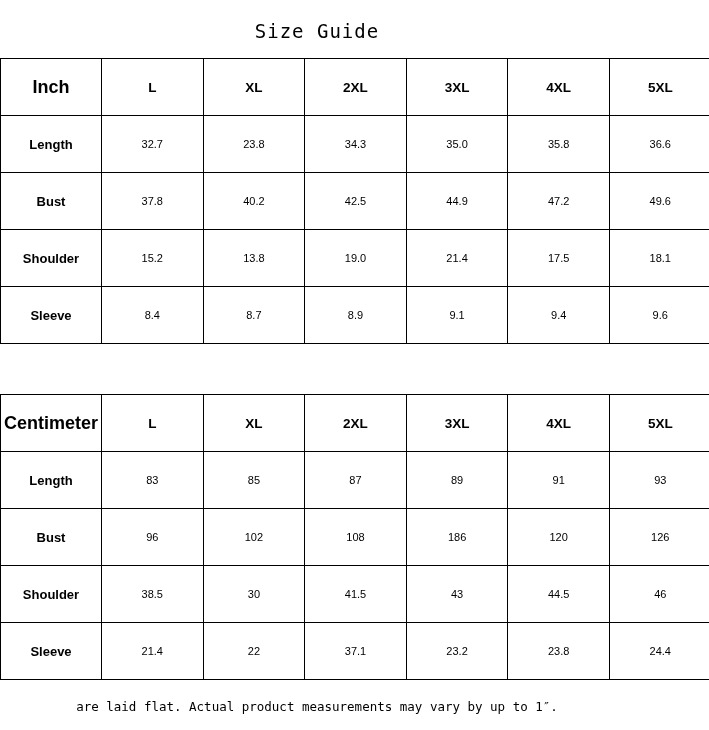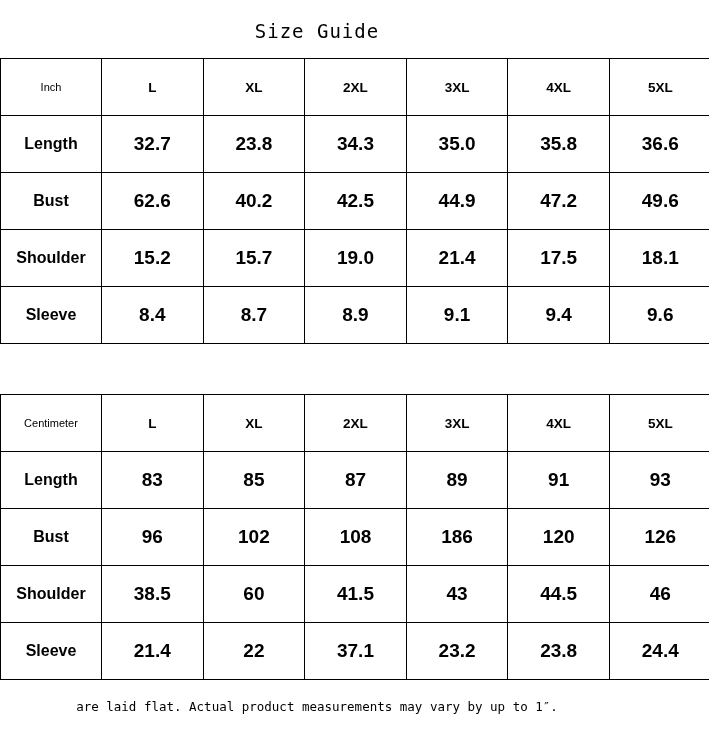--- a/index.html
+++ b/index.html
@@ -37,30 +37,30 @@
   table.size-table td {
     border: 1px solid #000000;
     text-align: center;
     vertical-align: middle;
     font-size: 13px;
     font-weight: bold;
     height: 56px;
     padding: 0;
   }
   table.size-table td.label {
-    font-size: 16px;
+    font-size: 13px;
     font-weight: bold;
   }
   table.size-table td.value {
-    font-size: 19px;
-    font-weight: bold;
-  }
-  table.size-table td.header-unit {
     font-size: 11px;
     font-weight: normal;
+  }
+  table.size-table td.header-unit {
+    font-size: 18px;
+    font-weight: bold;
   }
   table.size-table td.header-size {
     font-size: 13.5px;
     font-weight: bold;
   }
   col.c-label { width: 101px; }
   col.c-size  { width: 101.6px; }
 
   .gap {
     height: 50px;
@@ -109,31 +109,31 @@
         <td class="label">Length</td>
         <td class="value">32.7</td>
         <td class="value">23.8</td>
         <td class="value">34.3</td>
         <td class="value">35.0</td>
         <td class="value">35.8</td>
         <td class="value">36.6</td>
       </tr>
       <tr>
         <td class="label">Bust</td>
-        <td class="value">62.6</td>
+        <td class="value">37.8</td>
         <td class="value">40.2</td>
         <td class="value">42.5</td>
         <td class="value">44.9</td>
         <td class="value">47.2</td>
         <td class="value">49.6</td>
       </tr>
       <tr>
         <td class="label">Shoulder</td>
         <td class="value">15.2</td>
-        <td class="value">15.7</td>
+        <td class="value">13.8</td>
         <td class="value">19.0</td>
         <td class="value">21.4</td>
         <td class="value">17.5</td>
         <td class="value">18.1</td>
       </tr>
       <tr>
         <td class="label">Sleeve</td>
         <td class="value">8.4</td>
         <td class="value">8.7</td>
         <td class="value">8.9</td>
@@ -180,21 +180,21 @@
         <td class="value">96</td>
         <td class="value">102</td>
         <td class="value">108</td>
         <td class="value">186</td>
         <td class="value">120</td>
         <td class="value">126</td>
       </tr>
       <tr>
         <td class="label">Shoulder</td>
         <td class="value">38.5</td>
-        <td class="value">60</td>
+        <td class="value">30</td>
         <td class="value">41.5</td>
         <td class="value">43</td>
         <td class="value">44.5</td>
         <td class="value">46</td>
       </tr>
       <tr>
         <td class="label">Sleeve</td>
         <td class="value">21.4</td>
         <td class="value">22</td>
         <td class="value">37.1</td>

